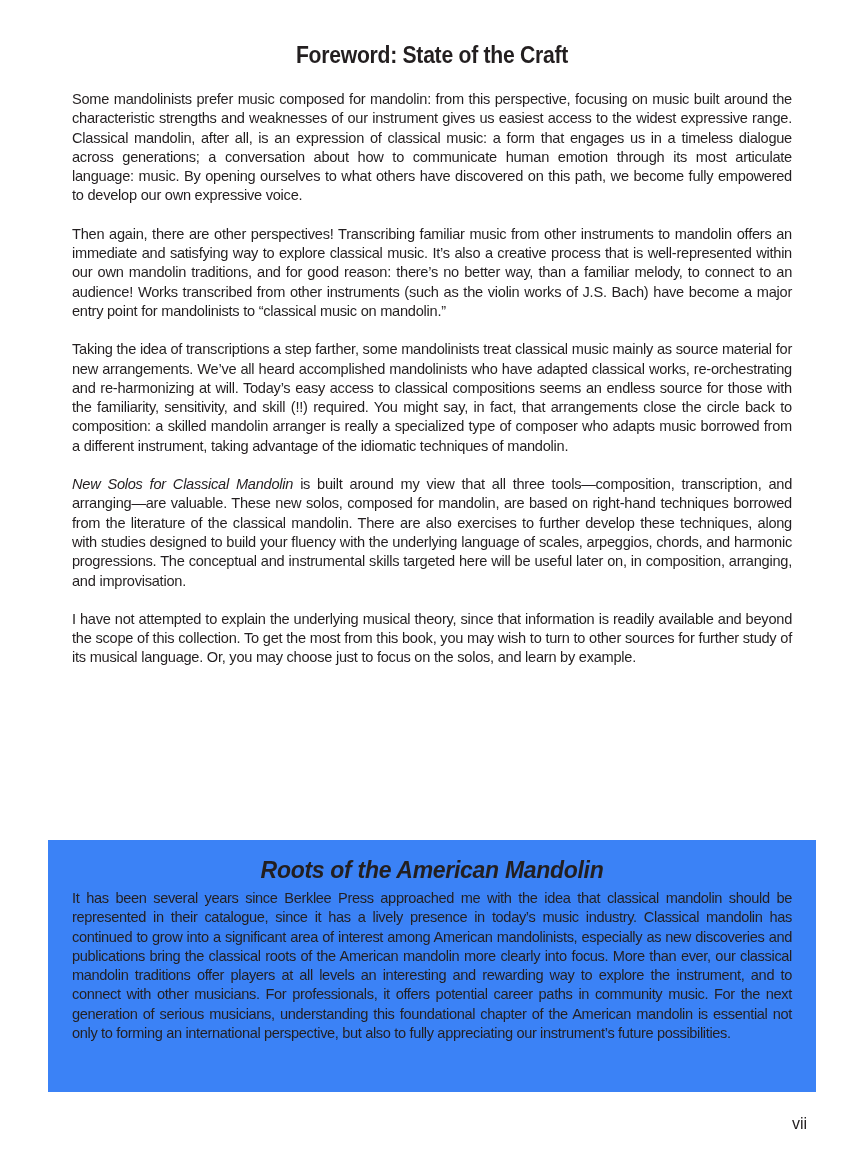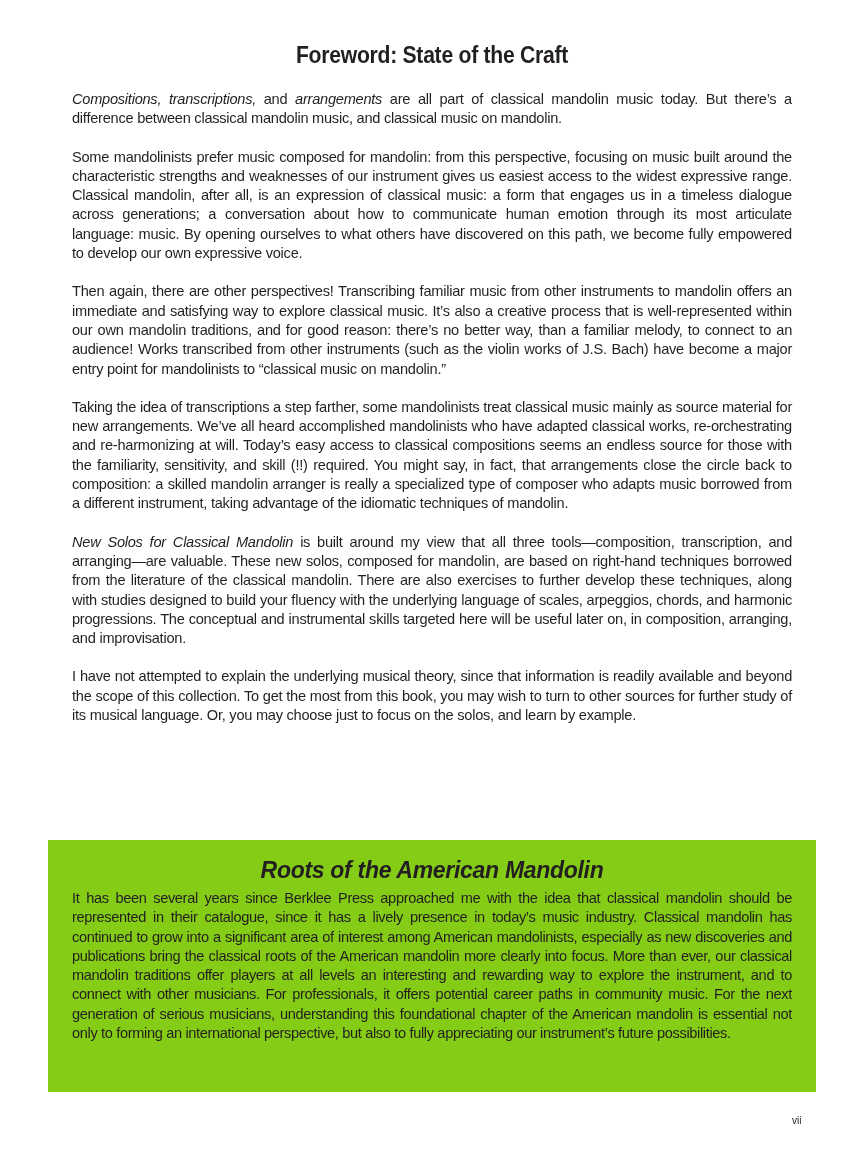--- a/index.html
+++ b/index.html
@@ -5,34 +5,33 @@
   html, body { margin: 0; padding: 0; background: #ffffff; }
   body { width: 864px; height: 1152px; position: relative; overflow: hidden;
          font-family: "Liberation Sans", sans-serif; color: #231f20; }
   .title { position: absolute; top: 42px; left: 0; width: 864px; text-align: center;
            font-family: "Liberation Sans", sans-serif; font-weight: bold; font-size: 23px;
            letter-spacing: -0.3px; transform: scaleX(0.92); margin: 0; }
   .body { position: absolute; left: 72px; width: 720px; top: 90px; }
   .body p { margin: 0 0 19px 0; font-size: 14.6px; line-height: 19.3px; text-align: justify;
             letter-spacing: -0.25px; }
   .box { position: absolute; left: 48px; top: 840px; width: 768px; height: 252px;
-         background: #84cc16; }
+         background: #3b82f6; }
   .box h2 { margin: 17px 0 0 0; text-align: center; font-style: italic; font-weight: bold;
             font-size: 23px; letter-spacing: -0.3px; }
   .box p { margin: 5px 24px 12px 24px; font-size: 14.6px; line-height: 19.3px;
            text-align: justify; letter-spacing: -0.35px; }
-  .pagenum { position: absolute; top: 1115px; left: 792px; font-size: 10px; }
+  .pagenum { position: absolute; top: 1115px; left: 792px; font-size: 16px; }
 </style>
 </head>
 <body>
 
 <h1 class="title">Foreword: State of the Craft</h1>
 
 <div class="body">
-  <p><em>Compositions, transcriptions,</em><span> and </span><em>arrangements</em><span> are all part of classical mandolin music today. But there’s a difference between classical mandolin music, and classical music on mandolin.</span></p>
   <p>Some mandolinists prefer music composed for mandolin: from this perspective, focusing on music built around the characteristic strengths and weaknesses of our instrument gives us easiest access to the widest expressive range. Classical mandolin, after all, is an expression of classical music: a form that engages us in a timeless dialogue across generations; a conversation about how to communicate human emotion through its most articulate language: music. By opening ourselves to what others have discovered on this path, we become fully empowered to develop our own expressive voice.</p>
   <p>Then again, there are other perspectives! Transcribing familiar music from other instruments to mandolin offers an immediate and satisfying way to explore classical music. It’s also a creative process that is well-represented within our own mandolin traditions, and for good reason: there’s no better way, than a familiar melody, to connect to an audience! Works transcribed from other instruments (such as the violin works of J.S. Bach) have become a major entry point for mandolinists to “classical music on mandolin.”</p>
   <p>Taking the idea of transcriptions a step farther, some mandolinists treat classical music mainly as source material for new arrangements. We’ve all heard accomplished mandolinists who have adapted classical works, re-orchestrating and re-harmonizing at will. Today’s easy access to classical compositions seems an endless source for those with the familiarity, sensitivity, and skill (!!) required. You might say, in fact, that arrangements close the circle back to composition: a skilled mandolin arranger is really a specialized type of composer who adapts music borrowed from a different instrument, taking advantage of the idiomatic techniques of mandolin.</p>
   <p><em>New Solos for Classical Mandolin</em><span> is built around my view that all three tools—composition, transcription, and arranging—are valuable. These new solos, composed for mandolin, are based on right-hand techniques borrowed from the literature of the classical mandolin. There are also exercises to further develop these techniques, along with studies designed to build your fluency with the underlying language of scales, arpeggios, chords, and harmonic progressions. The conceptual and instrumental skills targeted here will be useful later on, in composition, arranging, and improvisation.</span></p>
   <p>I have not attempted to explain the underlying musical theory, since that information is readily available and beyond the scope of this collection. To get the most from this book, you may wish to turn to other sources for further study of its musical language. Or, you may choose just to focus on the solos, and learn by example.</p>
 </div>
 
 <div class="box">
   <h2>Roots of the American Mandolin</h2>
   <p>It has been several years since Berklee Press approached me with the idea that classical mandolin should be represented in their catalogue, since it has a lively presence in today’s music industry. Classical mandolin has continued to grow into a significant area of interest among American mandolinists, especially as new discoveries and publications bring the classical roots of the American mandolin more clearly into focus. More than ever, our classical mandolin traditions offer players at all levels an interesting and rewarding way to explore the instrument, and to connect with other musicians. For professionals, it offers potential career paths in community music. For the next generation of serious musicians, understanding this foundational chapter of the American mandolin is essential not only to forming an international perspective, but also to fully appreciating our instrument’s future possibilities.</p>

